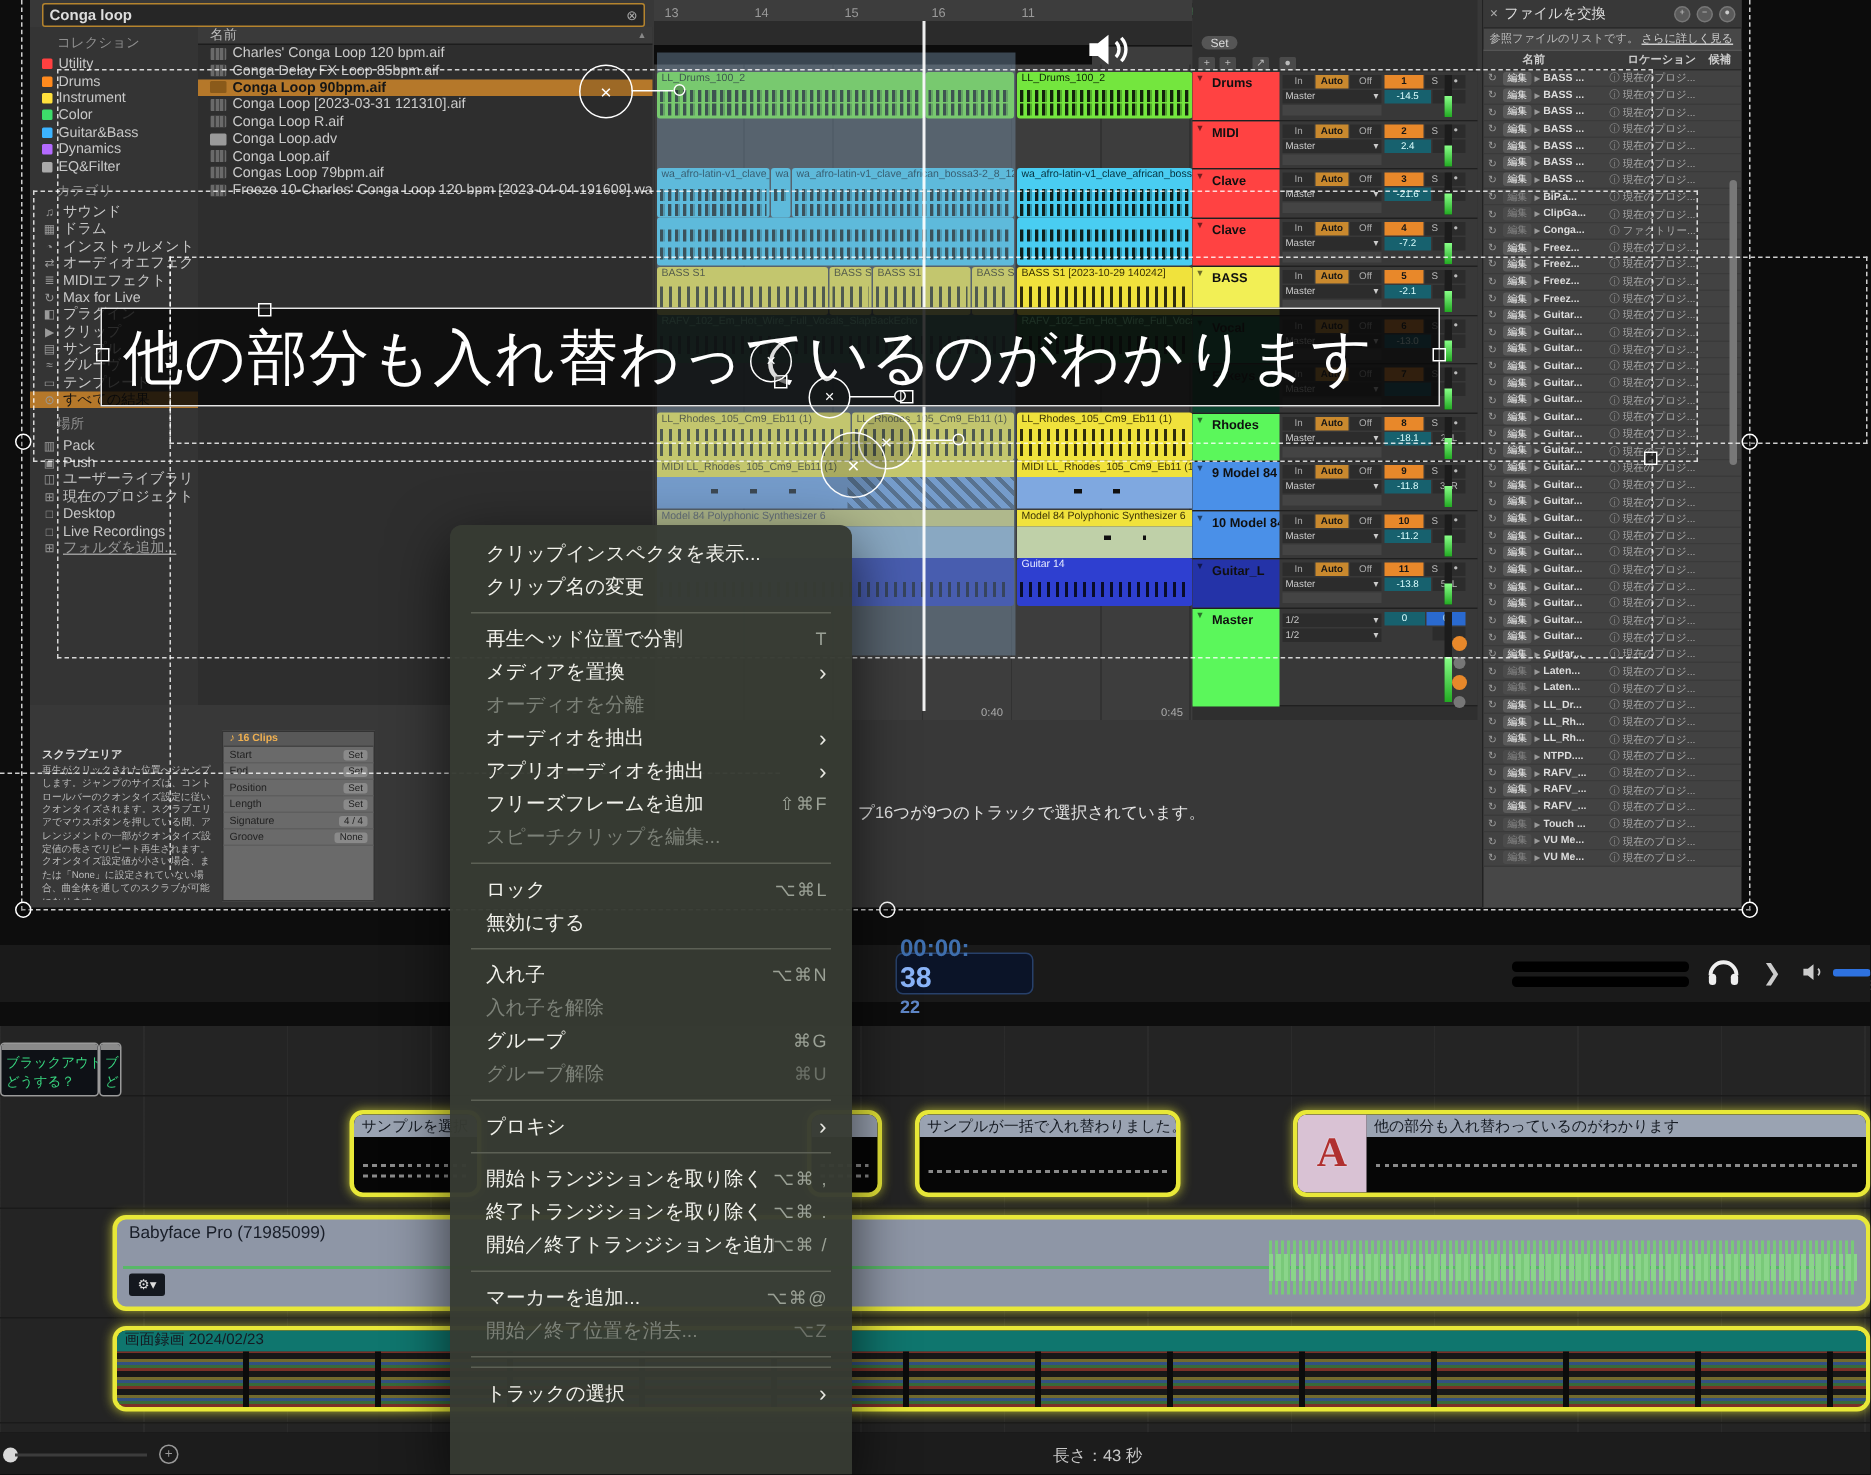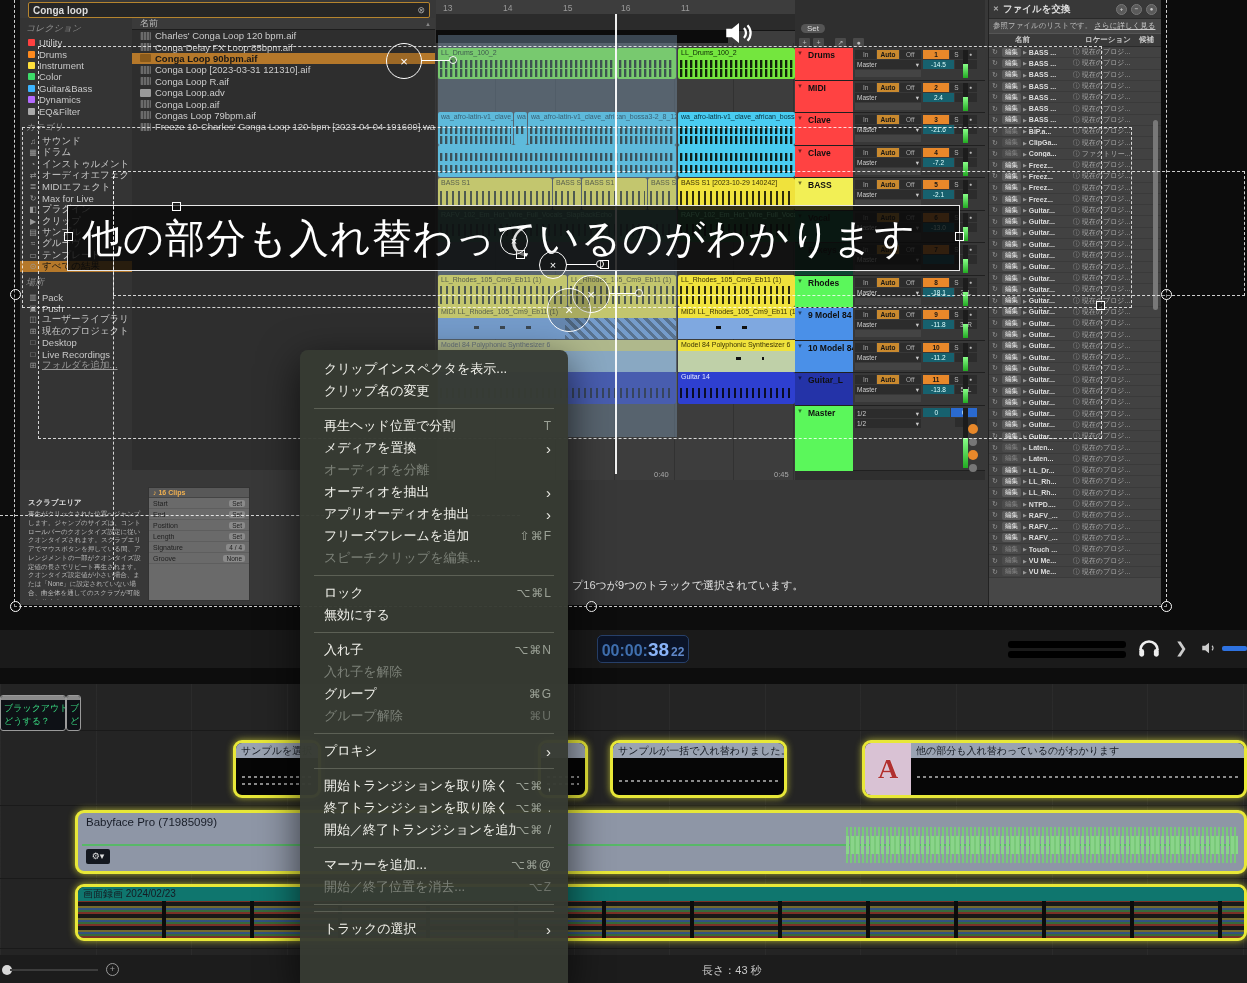--- a/index.html
+++ b/index.html
@@ -10,21 +10,21 @@
   #ableton-bg{left:20px;top:0;width:1140px;height:605px;background:#383838;}
   
   #searchbar{left:28px;top:2px;width:400px;height:14px;background:#262626;border:1px solid #b5842e;
              border-radius:2px;display:flex;align-items:center;}
   #searchbar input{flex:1;background:transparent;border:0;color:#ddd;font-size:10px;font-weight:bold;
                    padding:0 4px;outline:none;font-family:"Liberation Sans",sans-serif;}
   .clear-x{color:#aaa;font-size:9px;padding-right:4px;}
   
   #sidebar{left:20px;top:18px;width:112px;height:452px;background:#343434;border-right:1px solid #222;
            font-size:9.5px;color:#c8c8c8;overflow:hidden;}
-  .s-head{color:#8f8f8f;padding:4px 4px 2px 6px;font-size:9px;font-style:italic;}
+  .s-head{color:#8f8f8f;padding:4px 4px 2px 18px;font-size:9px;}
   .sitem{display:flex;align-items:center;gap:4px;height:11.4px;padding-left:8px;white-space:nowrap;overflow:hidden;}
   .sitem .cchip{width:7px;height:7px;border-radius:1px;flex:none;}
   .sitem .sic{width:10px;color:#9a9a9a;font-size:8px;flex:none;text-align:center;}
   .sitem.hot{background:#b5782a;color:#111;}
   .sitem.link span:last-child{text-decoration:underline;color:#9a9a9a;}
   
   #files{left:132px;top:18px;width:303px;height:452px;background:#2e2e2e;font-size:9.5px;color:#ccc;}
   #files .fhead{height:11px;background:#3a3a3a;border-bottom:1px solid #1d1d1d;color:#bbb;
                 display:flex;align-items:center;padding:0 4px 0 8px;font-size:9px;}
   #files .fhead .sort{margin-left:auto;font-size:6px;color:#888;}
@@ -99,21 +99,21 @@
   .sq{flex:.7;background:#2c2c2c;color:#bbb;text-align:center;line-height:9px;}
   .rec{font-size:5px;}
   .vol{flex:1.4;background:#17616e;color:#dff;text-align:center;line-height:9px;}
   .pan{flex:1;background:#2c2c2c;color:#bbb;text-align:center;line-height:9px;}
   .trk-meter{position:absolute;left:168px;top:2px;width:5px;height:28px;background:#1c1c1c;}
   .trk-meter i{position:absolute;bottom:0;left:0;right:0;height:14px;background:linear-gradient(#8f8,#2a2);}
   #master .trk-name{background:#5bf75b;}
   
   #exchange{left:988px;top:0;width:172px;height:605px;background:#474747;border-left:1px solid #222;}
   #x-title{height:18px;background:#383838;display:flex;align-items:center;gap:4px;padding:0 4px;
-           color:#ddd;font-size:9.5px;font-weight:bold;border-bottom:1px solid #2a2a2a;}
+           color:#ddd;font-size:9.5px;font-weight:normal;border-bottom:1px solid #2a2a2a;}
   #x-title .xc{margin-left:auto;display:flex;gap:4px;}
   #x-title .cbtn{width:9px;height:9px;border-radius:50%;background:#5a5a5a;border:1px solid #777;color:#ccc;
                  font-size:6px;line-height:8px;text-align:center;margin-left:0;}
   #x-sub{padding:2px 4px;font-size:7.5px;color:#bbb;white-space:nowrap;overflow:hidden;}
   #x-sub a{color:#ccc;text-decoration:underline;}
   #x-cols{height:12px;background:#3a3a3a;border-top:1px solid #555;border-bottom:1px solid #2a2a2a;
           display:flex;align-items:center;font-size:7.5px;color:#ccc;font-weight:bold;}
   #x-cols span{padding-left:4px;}
   #x-rows{overflow:hidden;height:531px;}
   .xrow{display:flex;align-items:center;height:11.3px;border-bottom:1px solid #3a3a3a;background:#424242;
@@ -133,40 +133,40 @@
   .ring{position:absolute;width:9px;height:9px;border:1.5px solid #fff;border-radius:50%;background:rgba(0,0,0,.25);z-index:46;}
   .ring.small{width:6px;height:6px;}
   .handle{position:absolute;width:7px;height:7px;border:1.5px solid #fff;background:rgba(20,20,20,.6);z-index:46;}
   .xmark{position:absolute;border:1.5px solid #fff;border-radius:50%;color:#fff;display:flex;align-items:center;
          justify-content:center;background:rgba(20,20,20,.15);z-index:46;}
   .xline{position:absolute;height:0;border-top:1.5px solid #fff;z-index:46;}
   
   #banner{left:67px;top:205px;width:893px;height:66px;background:rgba(8,8,8,.82);border:1px solid #e6e6e6;
           z-index:40;display:flex;align-items:center;padding-left:14px;font-size:40px;color:#fff;
           letter-spacing:1px;white-space:nowrap;box-sizing:border-box;}
-  #tooltip{left:572px;top:534px;z-index:44;font-size:11px;color:#e4e4e4;white-space:nowrap;margin-top:44px;}
+  #tooltip{left:572px;top:534px;z-index:44;font-size:11px;color:#e4e4e4;white-space:nowrap;}
   
   #menu{left:300px;top:350px;width:268px;height:640px;background:rgba(55,59,51,.97);border-radius:8px;
         box-shadow:0 12px 40px rgba(0,0,0,.65);z-index:100;padding:8px 0;box-sizing:border-box;}
   .mi{height:22px;display:flex;align-items:center;padding:0 16px 0 24px;font-size:13px;color:#f2f2ec;}
   .mi-l{flex:1;white-space:nowrap;overflow:hidden;}
   .mi-sc{color:#9ba196;font-size:12px;letter-spacing:1px;white-space:nowrap;}
   .mi.arrow .mi-sc{color:#e8e8e2;font-size:15px;}
   .mi.dis{color:#7c8178;}
   .mi.dis .mi-sc{color:#6c7168;}
   .mi.sep{height:1px;background:#5c6055;margin:6px 14px;padding:0;}
   .mlabel{display:flex;align-items:center;gap:11px;padding:5px 24px;font-size:13px;color:#f2f2ec;}
   .sw-x{width:19px;height:19px;border:2px solid #e8e8e8;border-radius:2px;color:#aaa;font-size:10px;
         display:flex;align-items:center;justify-content:center;background:rgba(0,0,0,.2);}
   .sw{width:19px;height:19px;border-radius:3px;}
   
   #transport{left:0;top:630px;width:1247px;height:38px;background:#1a1a1a;z-index:20;}
   #timecode{position:absolute;left:597px;top:5px;width:92px;height:28px;background:#0b1428;
             border:1px solid #27406a;border-radius:5px;display:flex;align-items:baseline;justify-content:center;
-            padding-top:3px;box-sizing:border-box;}
+            padding-top:3px;box-sizing:border-box;flex-direction:column;}
   #tc-h{color:#3f6fae;font-size:16px;font-weight:bold;}
   #tc-s{color:#8ab4f8;font-size:19px;font-weight:bold;}
   #tc-f{color:#5f87c8;font-size:12px;font-weight:bold;margin-left:2px;}
   .meterbar{position:absolute;left:1008px;width:118px;height:7px;background:#000;border-radius:3px;}
   #chev{position:absolute;left:1175px;top:9px;color:#ccc;font-size:15px;}
   #volbar{position:absolute;left:1222px;top:16px;width:25px;height:5px;background:#2e72e0;border-radius:2px;}
   
   #tl-ruler{left:0;top:648px;width:1247px;height:16px;background:#141414;border-top:2px solid #2f7fe0;z-index:18;
             background-image:repeating-linear-gradient(90deg,#333 0 1px,transparent 1px 47.8px);}
   .rl{position:absolute;top:2px;font-size:9.5px;color:#a8a8a8;}

